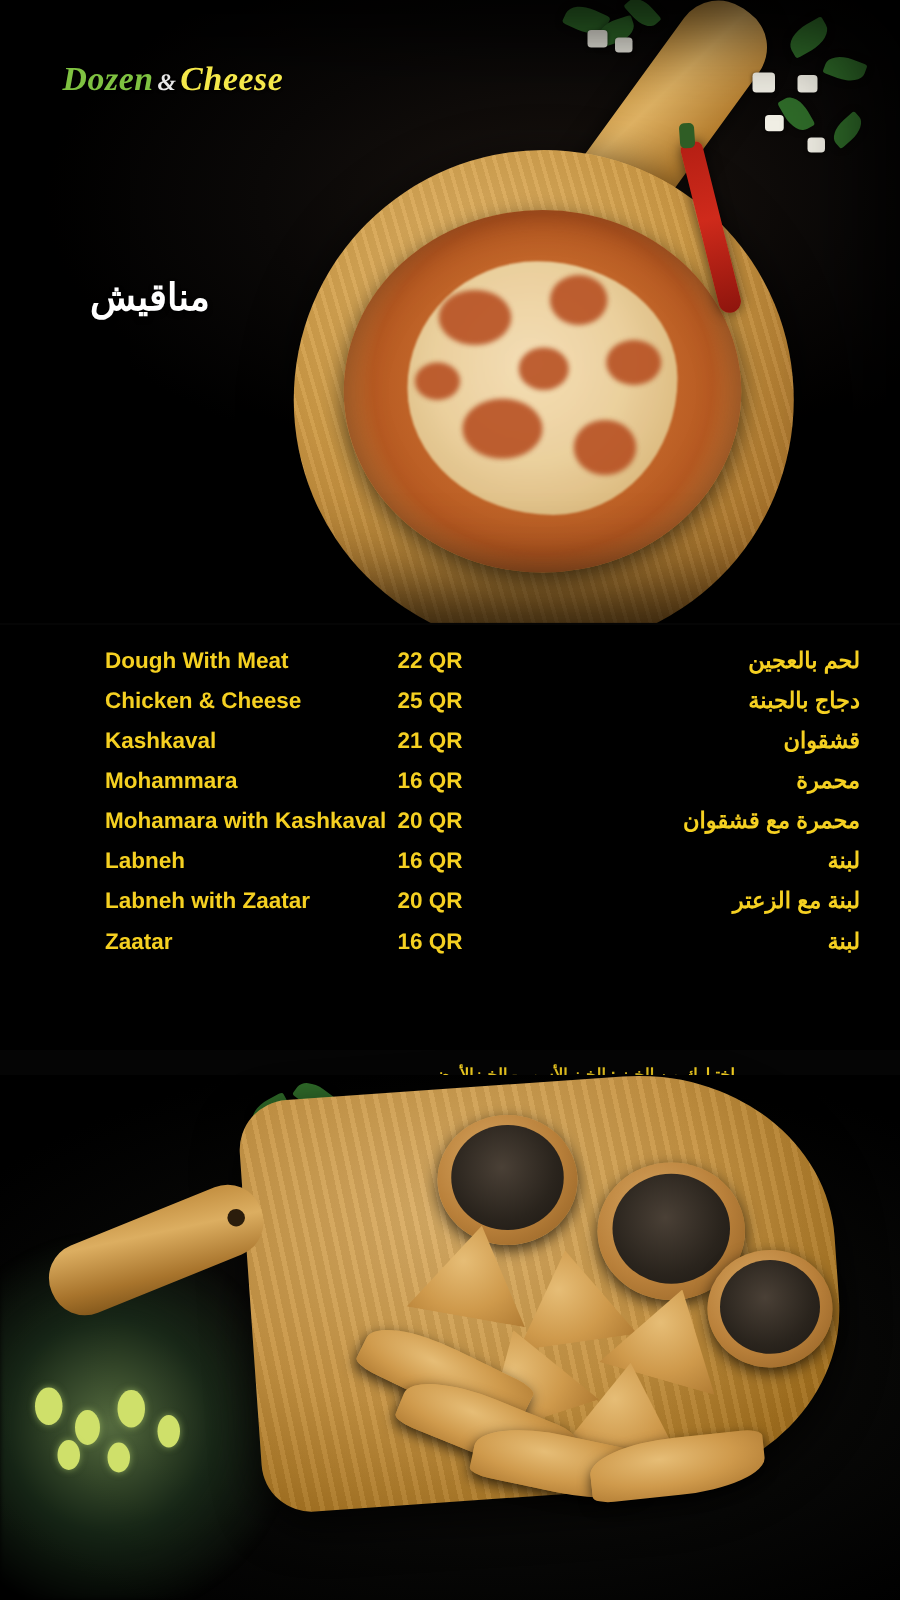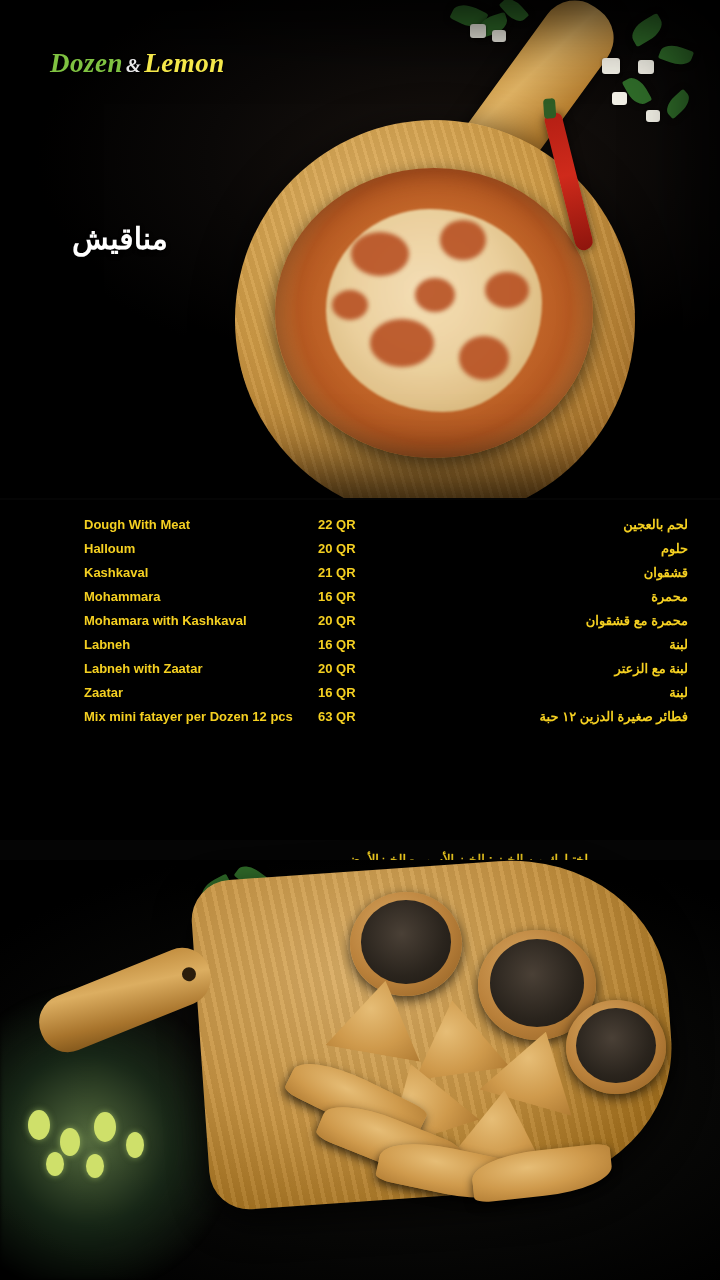--- a/index.html
+++ b/index.html
@@ -138,21 +138,21 @@
     padding:12px 0 0 0;
   }
   table.menu-table {
     width:604px;
     margin-left:84px;
     border-collapse:collapse;
   }
   table.menu-table td {
     padding:1.5px 0;
     vertical-align:middle;
-    font-size:13px;
+    font-size:18px;
     font-weight:bold;
     line-height:1.62;
   }
   td.name { color:#f5d021; width:234px; white-space:nowrap; }
   td.price { color:#f5d021; width:130px; white-space:nowrap; }
   td.ar {
     color:#f5d021; text-align:right; direction:rtl;
     font-size:13.5px; font-weight:bold;
   }
   .note {
@@ -267,39 +267,39 @@
     <span class="leaf" style="left:664px;top:96px;width:28px;height:16px;transform:rotate(-42deg);"></span>
     <span class="feta" style="left:602px;top:58px;width:18px;height:16px;"></span>
     <span class="feta" style="left:638px;top:60px;width:16px;height:14px;"></span>
     <span class="feta" style="left:612px;top:92px;width:15px;height:13px;"></span>
     <span class="feta" style="left:646px;top:110px;width:14px;height:12px;"></span>
 
     <div class="vignette"></div>
   </div>
 
   <div class="logo">
-    <div class="logo-text"><span>Dozen</span><span class="amp">&amp;</span><span class="lemon">Lemon</span></div>
+    <div class="logo-text"><span>Dozen</span><span class="amp">&amp;</span><span class="lemon">Cheese</span></div>
   </div>
 
   <div class="title-block">
     <div class="title-ar">مناقيش</div>
   </div>
 
   <div class="menu">
     <table class="menu-table">
       <tbody>
         <tr>
           <td class="name">Dough With Meat</td>
           <td class="price">22 QR</td>
           <td class="ar">لحم بالعجين</td>
         </tr>
         <tr>
-          <td class="name">Halloum</td>
-          <td class="price">20 QR</td>
-          <td class="ar">حلوم</td>
+          <td class="name">Chicken &amp; Cheese</td>
+          <td class="price">25 QR</td>
+          <td class="ar">دجاج بالجبنة</td>
         </tr>
         <tr>
           <td class="name">Kashkaval</td>
           <td class="price">21 QR</td>
           <td class="ar">قشقوان</td>
         </tr>
         <tr>
           <td class="name">Mohammara</td>
           <td class="price">16 QR</td>
           <td class="ar">محمرة</td>
@@ -316,25 +316,20 @@
         </tr>
         <tr>
           <td class="name">Labneh with Zaatar</td>
           <td class="price">20 QR</td>
           <td class="ar">لبنة مع الزعتر</td>
         </tr>
         <tr>
           <td class="name">Zaatar</td>
           <td class="price">16 QR</td>
           <td class="ar">لبنة</td>
-        </tr>
-        <tr>
-          <td class="name">Mix mini fatayer per Dozen 12 pcs</td>
-          <td class="price">63 QR</td>
-          <td class="ar">فطائر صغيرة الدزين ١٢ حبة</td>
         </tr>
       </tbody>
     </table>
 
     <div class="note">إختيارك من الخبز : الخبز الأسمر - الخبزالأبيض</div>
   </div>
 
   <div class="bottom">
     <div class="greens"></div>
     <span class="bud" style="left:28px;top:250px;width:22px;height:30px;"></span>

